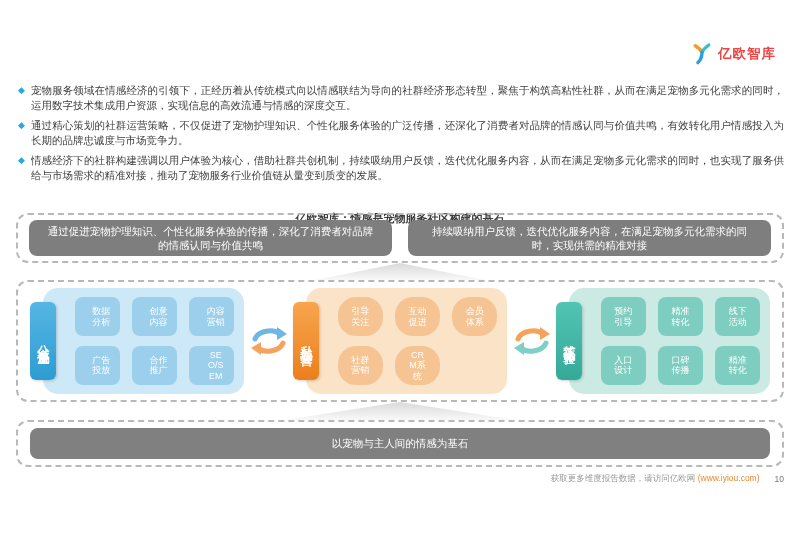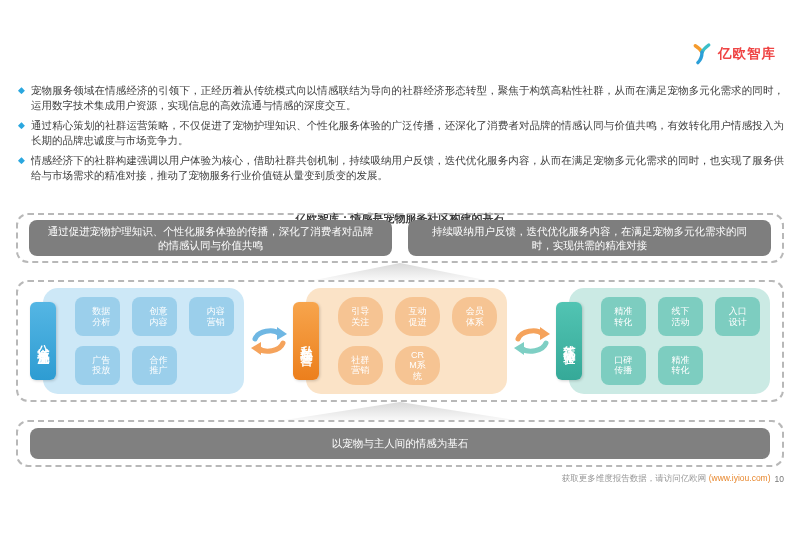--- a/index.html
+++ b/index.html
@@ -52,21 +52,21 @@
   .g-offline .vbar  { background:linear-gradient(180deg,#52C4B3,#35A998); }
   .g-offline .chip  { background:#7DCDC0; }
 
   .cycle { flex:0 0 auto; width:42px; display:flex; align-items:center; justify-content:center; }
 
   
   .foundation-box { top:420px; height:47px; display:flex; align-items:center; padding:8px 12px; }
   .foundation-bar { flex:1; height:31px; background:#808080; border-radius:8px; color:#fff; font-size:10.5px; display:flex; align-items:center; justify-content:center; }
 
   
-  .footer { position:absolute; right:16px; top:473px; font-size:8.5px; color:#999; display:flex; align-items:center; gap:4px; }
+  .footer { position:absolute; right:16px; top:473px; font-size:8.5px; color:#999; display:flex; align-items:center; gap:15px; }
   .footer a { color:#E8882F; text-decoration:none; }
   .page-num { color:#777; }
 </style>
 </head>
 <body>
 
 <div class="page">
 
   <div class="logo">
     <span style="display:inline-flex;">
@@ -119,20 +119,23 @@
           </div>
         <div class="chip">
             <span>内容营销</span>
           </div>
         <div class="chip">
             <span>广告投放</span>
           </div>
         <div class="chip">
             <span>合作推广</span>
           </div>
+        <div class="chip">
+            <span>SEO/SEM</span>
+          </div>
       </div>
     </div>
 
     <div class="cycle">
       <svg width="40" height="34" viewBox="0 0 40 32">
         <path d="M6 14 C 9 6, 24 3, 31 9" fill="none" stroke="#6FB7E3" stroke-width="5" stroke-linecap="round"></path>
         <polygon points="28,2 38,9 28,15" fill="#6FB7E3"></polygon>
         <path d="M34 18 C 31 26, 16 29, 9 23" fill="none" stroke="#F5A35C" stroke-width="5" stroke-linecap="round"></path>
         <polygon points="12,17 2,23 12,30" fill="#F5A35C"></polygon>
       </svg>
@@ -171,20 +174,23 @@
       </svg>
     </div>
 
     <div class="group g-offline">
       <div class="panel"></div>
       <div class="vbar">
           <span>线下体验</span>
         </div>
       <div class="chips">
         <div class="chip">
+            <span>预约引导</span>
+          </div>
+        <div class="chip">
             <span>精准转化</span>
           </div>
         <div class="chip">
             <span>线下活动</span>
           </div>
         <div class="chip">
             <span>入口设计</span>
           </div>
         <div class="chip">
             <span>口碑传播</span>

